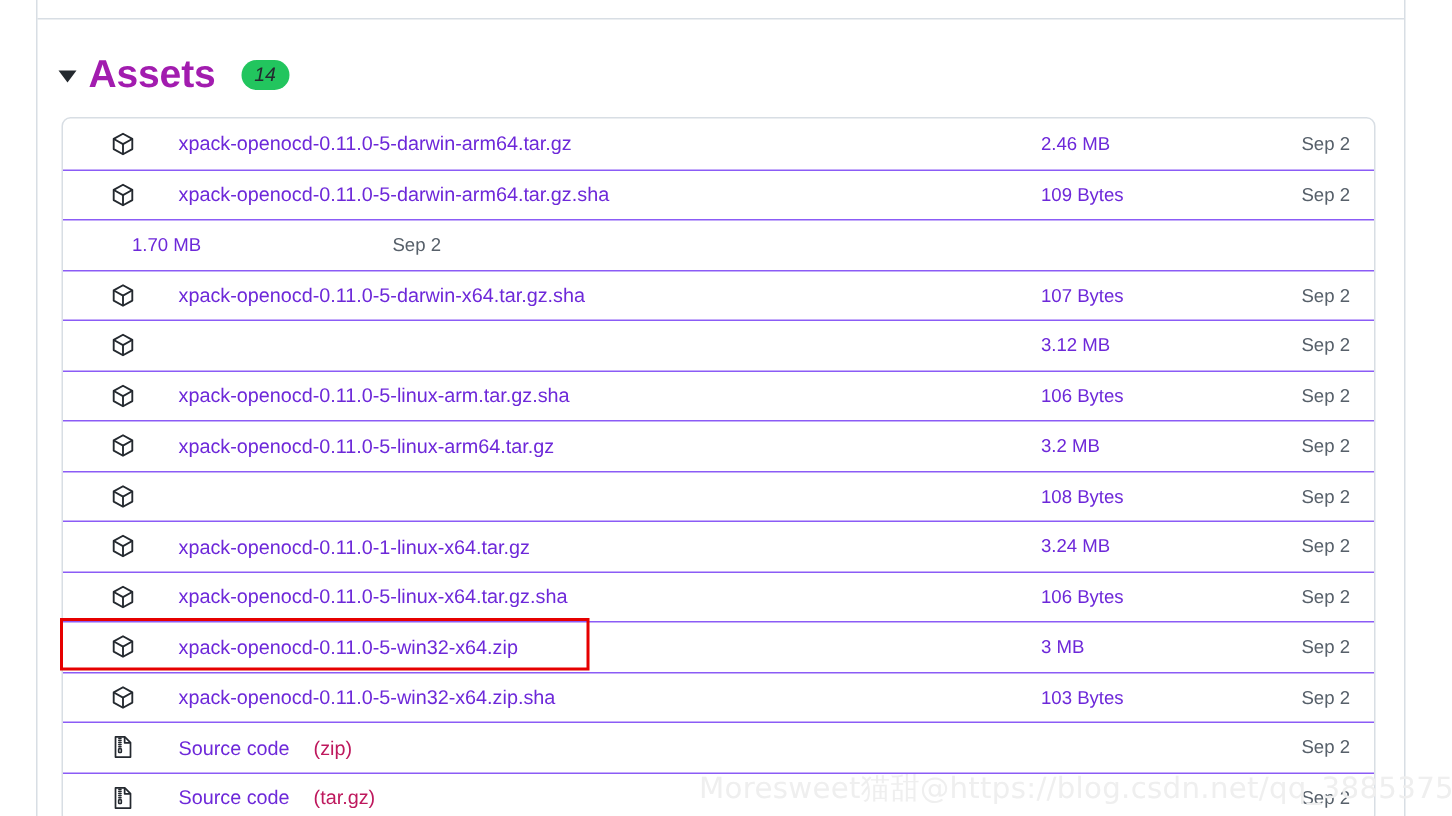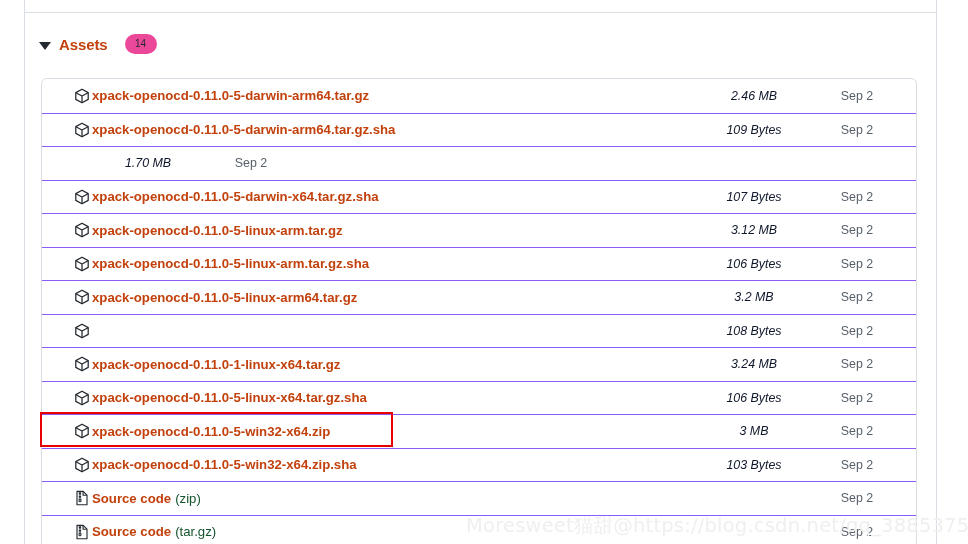--- a/index.html
+++ b/index.html
@@ -49,39 +49,40 @@
   .disclosure-triangle {
     width: 0;
     height: 0;
     border-left: 6px solid transparent;
     border-right: 6px solid transparent;
     border-top: 8px solid #24292f;
     margin-right: 8px;
     margin-top: 3px;
   }
   .assets-title {
-    font-size: 15px;
+    font-size: 26px;
     font-weight: 600;
-    color: #c2410c;
+    color: #a21caf;
     letter-spacing: -0.1px;
   }
   .assets-count {
     margin-left: 17px;
     display: inline-flex;
     align-items: center;
     justify-content: center;
     min-width: 18px;
     height: 20px;
     padding: 0 7px;
     border-radius: 10px;
-    background: #ec4899;
+    background: #22c55e;
     color: #24292f;
-    font-size: 10px;
+    font-size: 13px;
     font-weight: 500;
     line-height: 20px;
+    font-style: italic;
   }
 
   
   .asset-list {
     position: absolute;
     left: 16px;
     top: 90px;
     width: 876px;
     border: 1px solid #d8dee4;
     border-radius: 6px;
@@ -112,44 +113,44 @@
     height: 16px;
     flex: 0 0 16px;
     margin-right: 2px;
     display: inline-flex;
     align-items: center;
     justify-content: center;
     color: #57606a;
   }
   .asset-link {
     font-size: 13.2px;
-    font-weight: 700;
-    color: #c2410c;
+    font-weight: 400;
+    color: #6d28d9;
     text-decoration: none;
     white-space: nowrap;
+    margin-left: 27px;
   }
   .asset-sub {
     font-size: 13.2px;
     font-weight: 400;
-    color: #14532d;
-    margin-left: 4px;
+    color: #be185d;
+    margin-left: 16px;
     white-space: nowrap;
   }
   .asset-size-cell {
     flex: 0 0 150px;
-    text-align: center;
+    text-align: left;
     font-size: 12.4px;
-    color: #0f172a;
+    color: #6d28d9;
     padding-left: 30px;
     box-sizing: border-box;
-    font-style: italic;
   }
   .asset-date-cell {
     flex: 0 0 86px;
-    text-align: center;
+    text-align: right;
     font-size: 12.4px;
     color: #57606a;
   }
 
   
   .annotation-box {
     position: absolute;
     left: 40px;
     top: 412px;
     width: 353px;
@@ -230,21 +231,20 @@
         <div class="asset-date-cell">Sep 2</div>
       </div>
       <div class="asset-row">
         <div class="asset-name-cell">
           <span class="icon-slot">
             <svg width="16" height="16" viewBox="0 0 16 16" fill="none" aria-hidden="true">
               <path d="M8 1.2 14.2 4.6v6.8L8 14.8 1.8 11.4V4.6L8 1.2z" stroke="#24292f" stroke-width="1.25" stroke-linejoin="round"></path>
               <path d="M1.9 4.7 8 8.05l6.1-3.35M8 8.05v6.7" stroke="#24292f" stroke-width="1.25" stroke-linejoin="round"></path>
             </svg>
           </span>
-          <a class="asset-link" href="#">xpack-openocd-0.11.0-5-linux-arm.tar.gz</a>
         </div>
         <div class="asset-size-cell">3.12 MB</div>
         <div class="asset-date-cell">Sep 2</div>
       </div>
       <div class="asset-row">
         <div class="asset-name-cell">
           <span class="icon-slot">
             <svg width="16" height="16" viewBox="0 0 16 16" fill="none" aria-hidden="true">
               <path d="M8 1.2 14.2 4.6v6.8L8 14.8 1.8 11.4V4.6L8 1.2z" stroke="#24292f" stroke-width="1.25" stroke-linejoin="round"></path>
               <path d="M1.9 4.7 8 8.05l6.1-3.35M8 8.05v6.7" stroke="#24292f" stroke-width="1.25" stroke-linejoin="round"></path>

